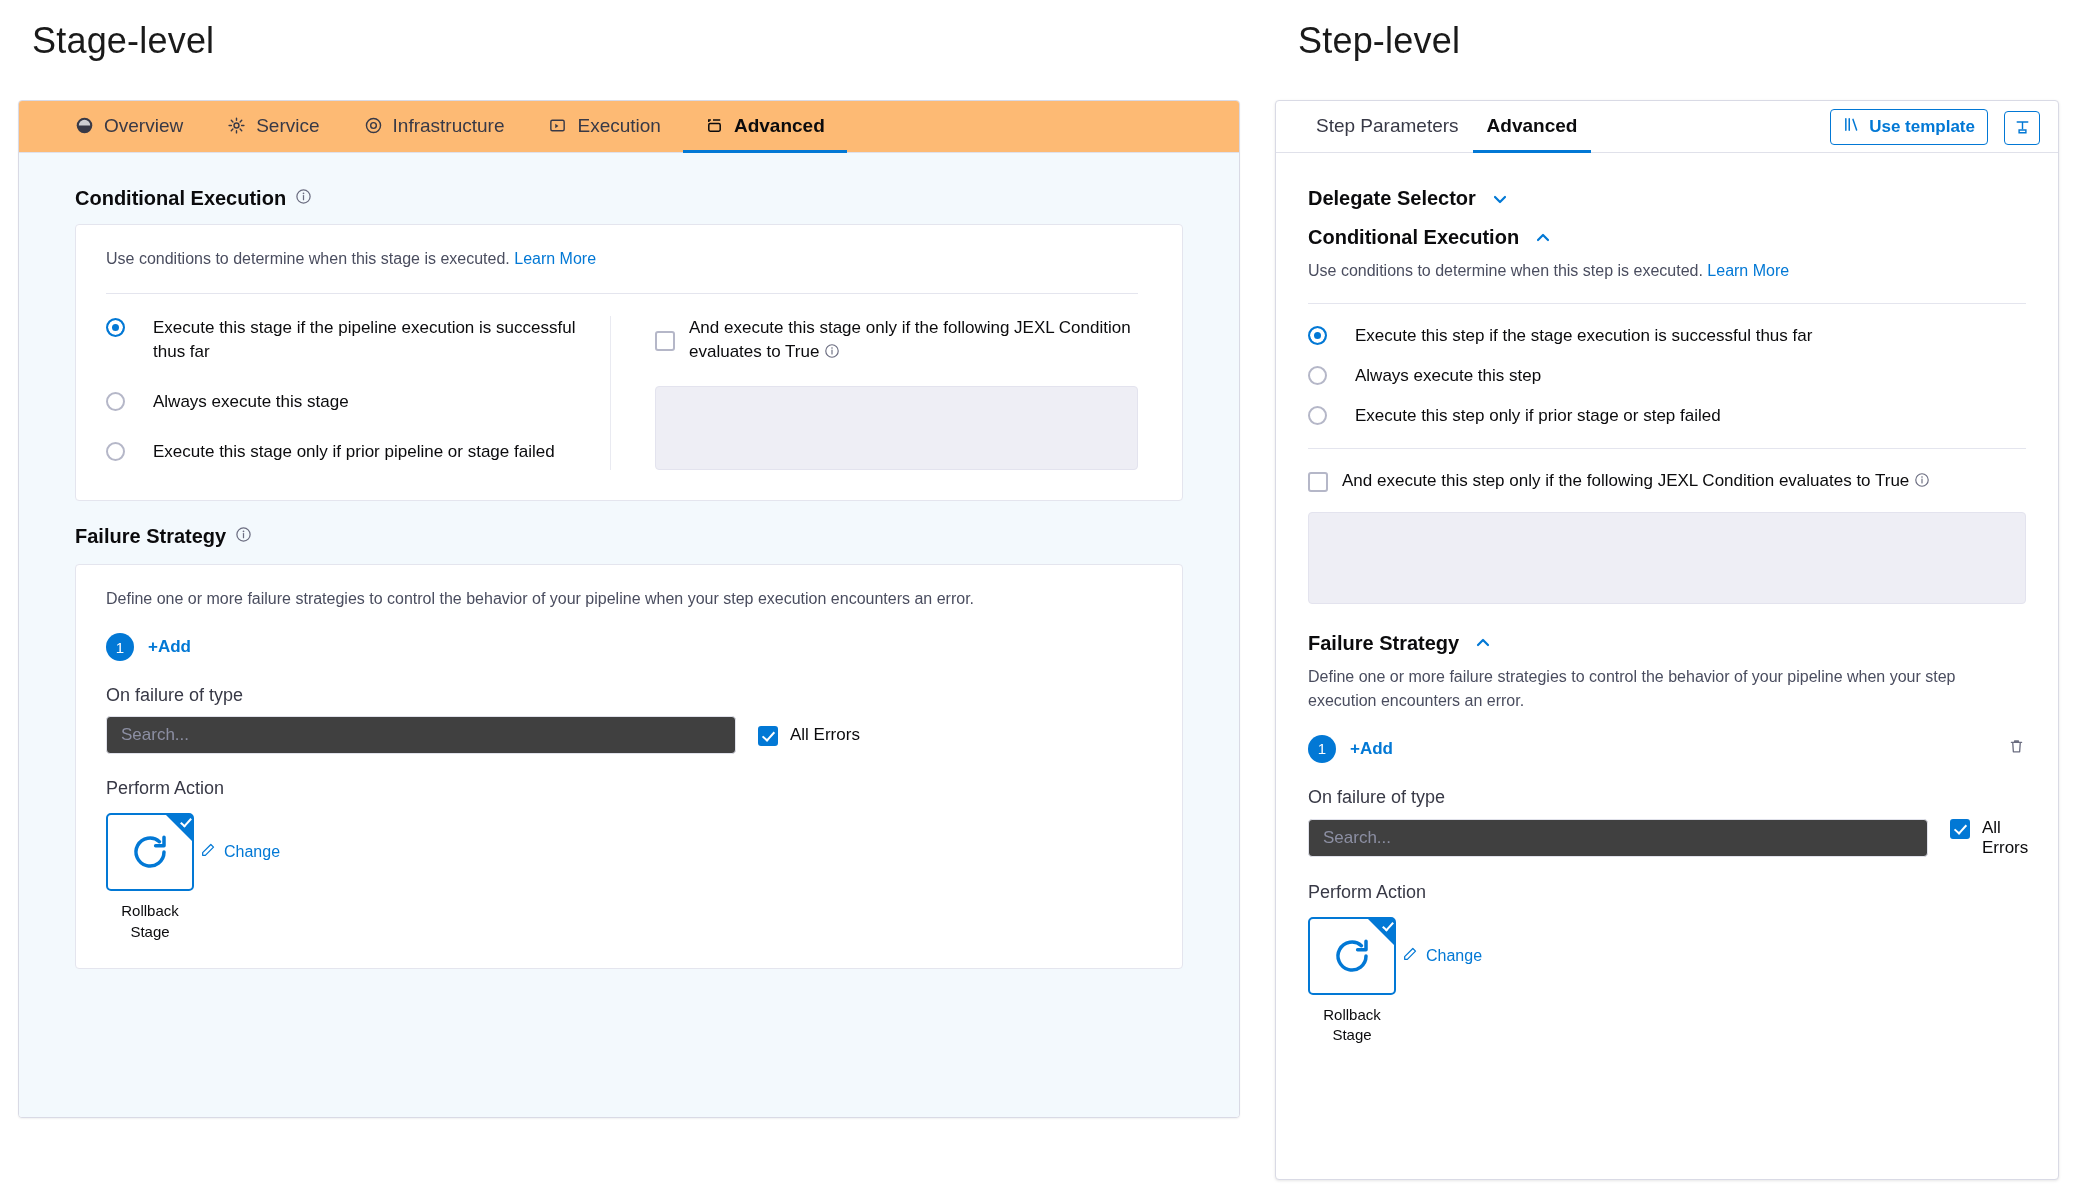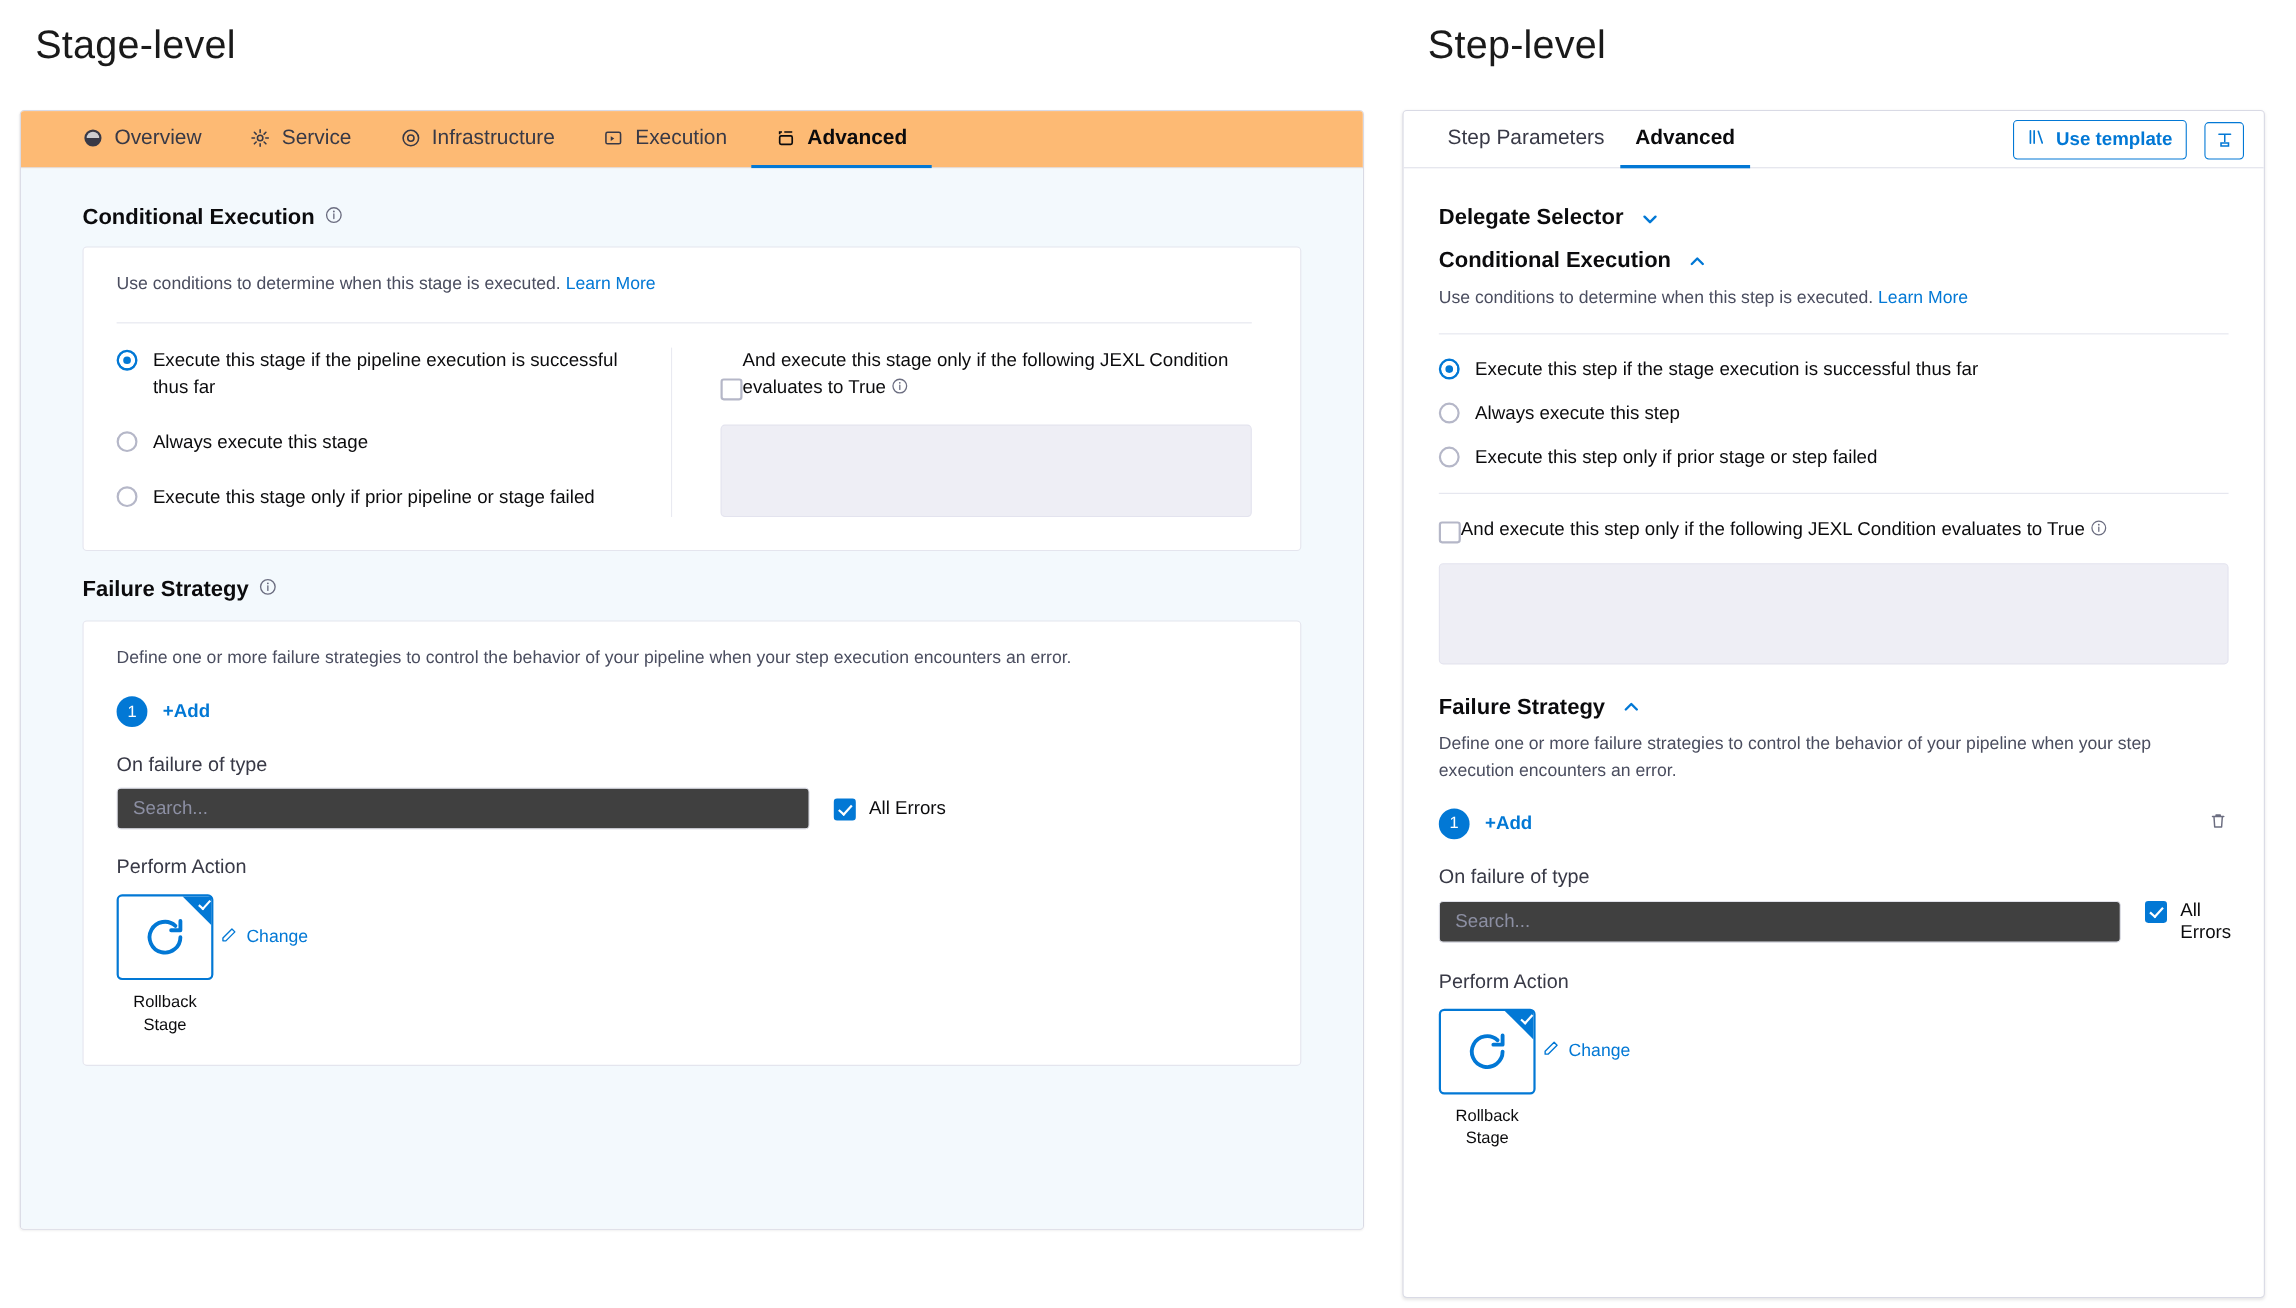--- a/index.html
+++ b/index.html
@@ -90,30 +90,30 @@
   .muted-line {
     font-size: 16px; color: #4a4d5f; line-height: 1.5;
   }
   .link { color: #0278d5; text-decoration: none; cursor: pointer; }
   .hr { height: 1px; background: #e4e5ee; margin: 22px 0 0 0; }
 
   .cond-cols { display: flex; margin-top: 22px; }
   .cond-left { width: 505px; padding-right: 28px; border-right: 1px solid #e9eaf1; }
   .cond-right { flex: 1; padding-left: 44px; }
 
-  .radio-row { display: flex; align-items: flex-start; gap: 14px; margin-bottom: 26px; }
+  .radio-row { display: flex; align-items: flex-start; gap: 28px; margin-bottom: 26px; }
   .radio-row:last-child { margin-bottom: 0; }
   .radio {
     width: 19px; height: 19px; border-radius: 50%;
     border: 2px solid #b5b7c8; background: #fff; flex: 0 0 auto; margin-top: 2px;
   }
   .radio.on { border-color: #0278d5; background: #0278d5; box-shadow: inset 0 0 0 4px #fff; }
   .radio-label { font-size: 17px; line-height: 1.42; color: #0b0b0d; }
 
-  .check-row { display: flex; align-items: flex-end; }
+  .check-row { display: flex; align-items: center; gap: 14px; }
   .cbox {
     width: 20px; height: 20px; border-radius: 3px;
     border: 2px solid #b5b7c8; background: #fff; flex: 0 0 auto; margin-top: 1px;
     position: relative;
   }
   .cbox.on { background: #0278d5; border-color: #0278d5; }
   .cbox.on::after {
     content: ""; position: absolute; left: 5px; top: 1px;
     width: 5px; height: 10px; border: solid #fff; border-width: 0 2.5px 2.5px 0;
     transform: rotate(42deg);

